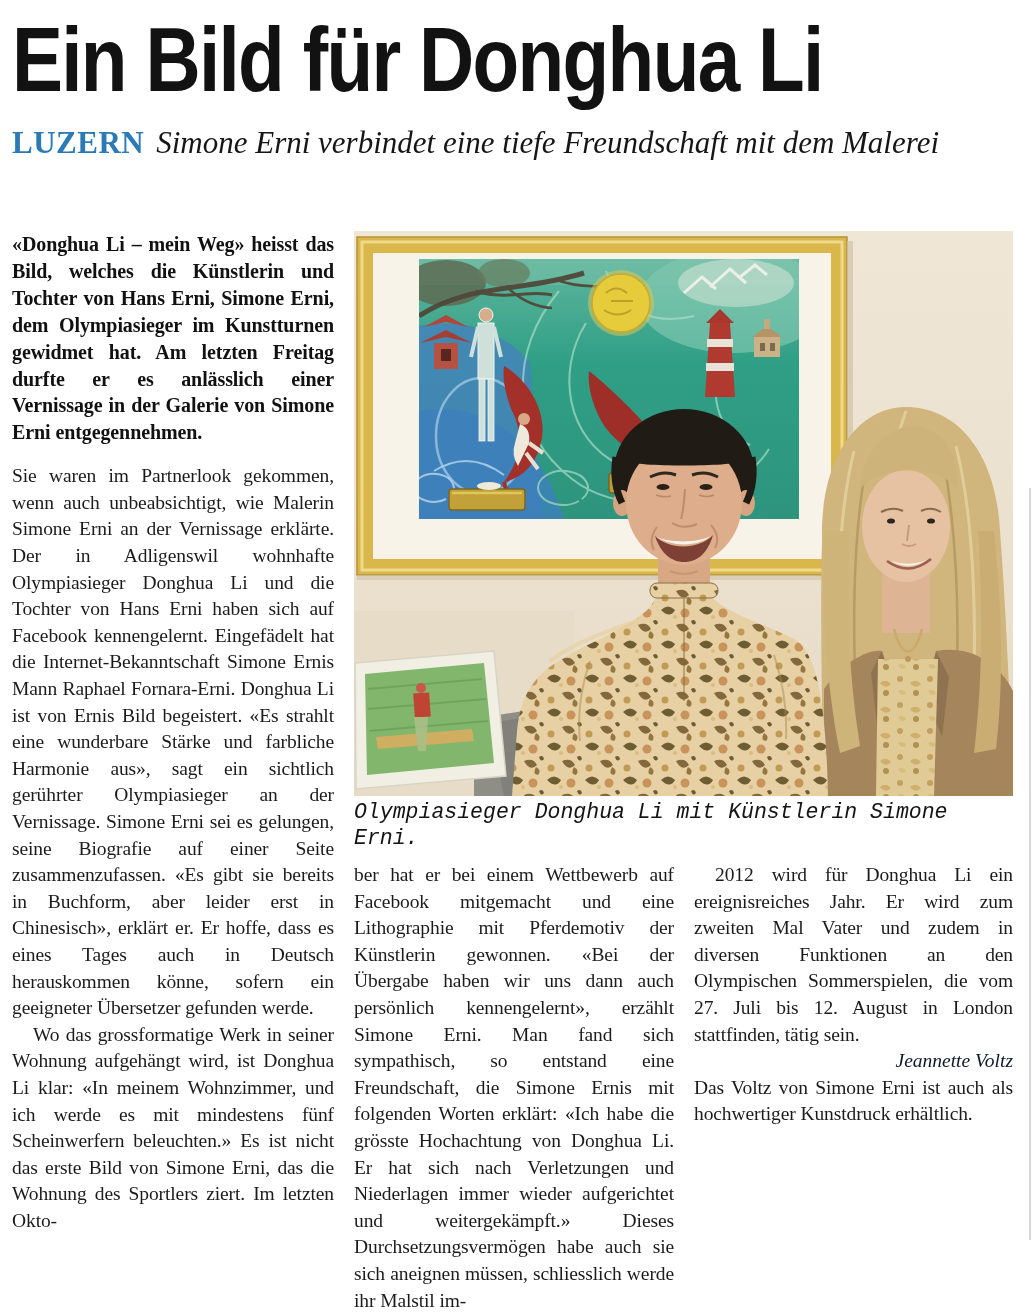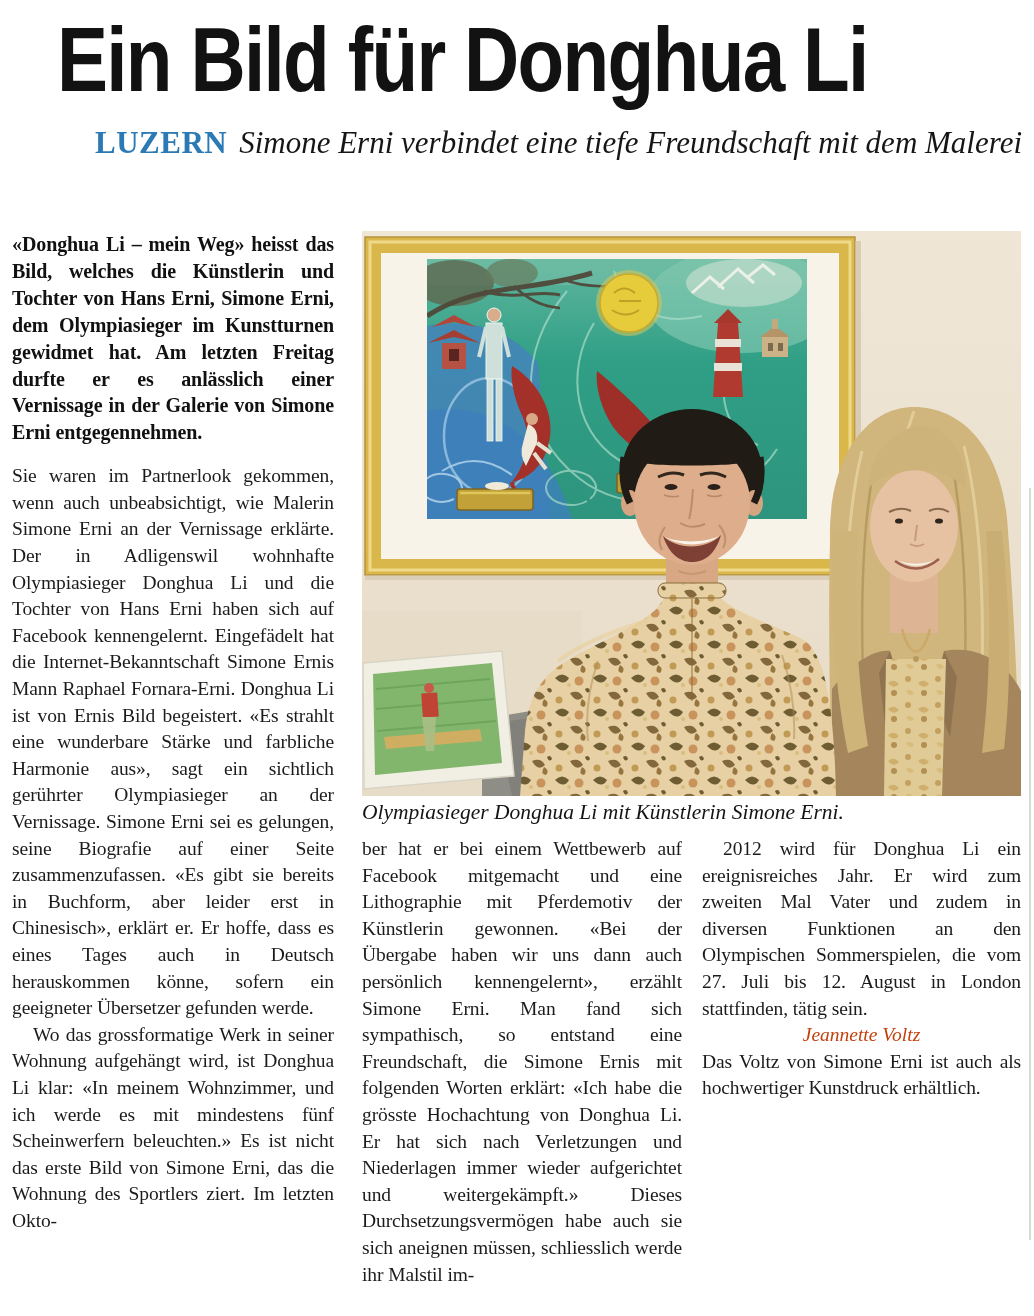--- a/index.html
+++ b/index.html
@@ -6,56 +6,56 @@
   .page{
     position:relative;
     width:1034px;height:1316px;
     margin:0 auto;
     background:#ffffff;
     overflow:hidden;
     color:#1c1c1c;
     font-family:"Liberation Serif","DejaVu Serif",serif;
   }
   
-  header{padding:14px 12px 0 12px;text-align:right;}
+  header{padding:14px 12px 0 12px;}
   h1{
     margin:0;height:92px;line-height:92px;white-space:nowrap;
     font-family:"Liberation Sans","DejaVu Sans",sans-serif;
     font-weight:bold;font-size:91px;letter-spacing:-2px;color:#121212;
   }
   h1 .hl{display:inline-block;transform:scaleX(0.84);transform-origin:left center;}
   .deck{margin-top:17px;height:42px;white-space:nowrap;font-size:31px;line-height:40px;}
   .kicker{font-weight:bold;color:#2b7ab5;letter-spacing:0.5px;margin-right:12px;margin-top:10px;}
   .subtitle{font-style:italic;color:#161616;}
   
   .content{
     margin:66px 12px 0 12px;
-    display:grid;grid-template-columns:322px 659px;column-gap:28px;
+    display:grid;grid-template-columns:322px 659px;column-gap:20px;
   }
   .col p{
     margin:0;font-size:19.5px;line-height:26.6px;text-align:justify;
     letter-spacing:-0.1px;color:#1b1b1b;
   }
   .col p.lead{
     font-weight:bold;font-size:20px;line-height:26.9px;margin-bottom:17px;color:#111;
   }
   .col p.ind{text-indent:21px;}
   
   figure{margin:0;padding:0;width:659px;height:565px;line-height:0;}
   .credit{
     width:659px;text-align:right;font-size:10.5px;letter-spacing:0.5px;
     color:#2b2b2b;margin-top:2px;line-height:12px;
     font-family:"Liberation Serif","DejaVu Serif",serif;
   }
   .caption{
-    font-style:italic;font-size:21.5px;line-height:26px;color:#141414;margin-top:3px;
+    font-style:italic;font-size:21.5px;line-height:26px;color:#141414;margin-top:3px;font-family:Liberation Mono, monospace;
   }
   .cols2{margin-top:11px;display:grid;grid-template-columns:320px 319px;column-gap:20px;}
   .byline{
-    font-style:italic;text-align:center;font-size:19.5px;line-height:26.6px;color:#c2410c;
+    font-style:italic;text-align:right;font-size:19.5px;line-height:26.6px;color:#0f172a;
   }
   .scan-line{
     position:absolute;right:3px;top:488px;width:2px;height:752px;
     background:#d9d9d4;
   }
 </style>
 </head>
 <body>
 
 <div class="page">

